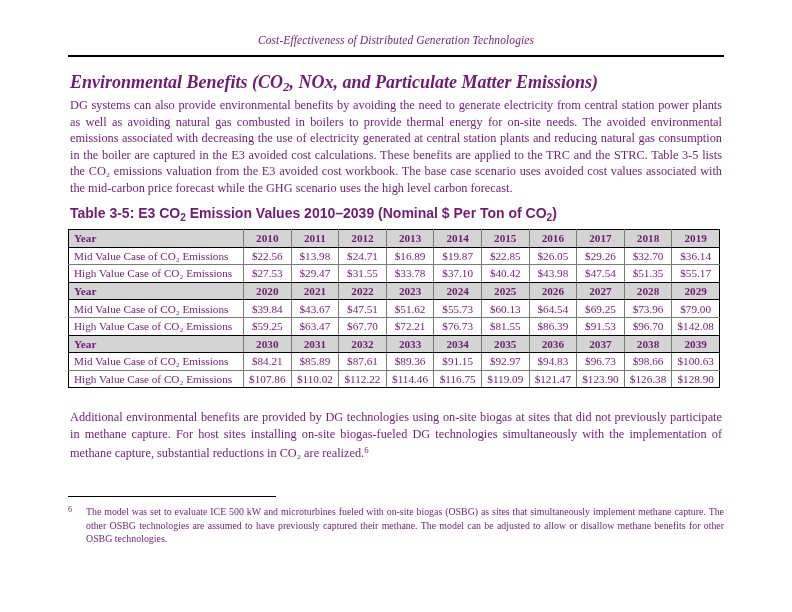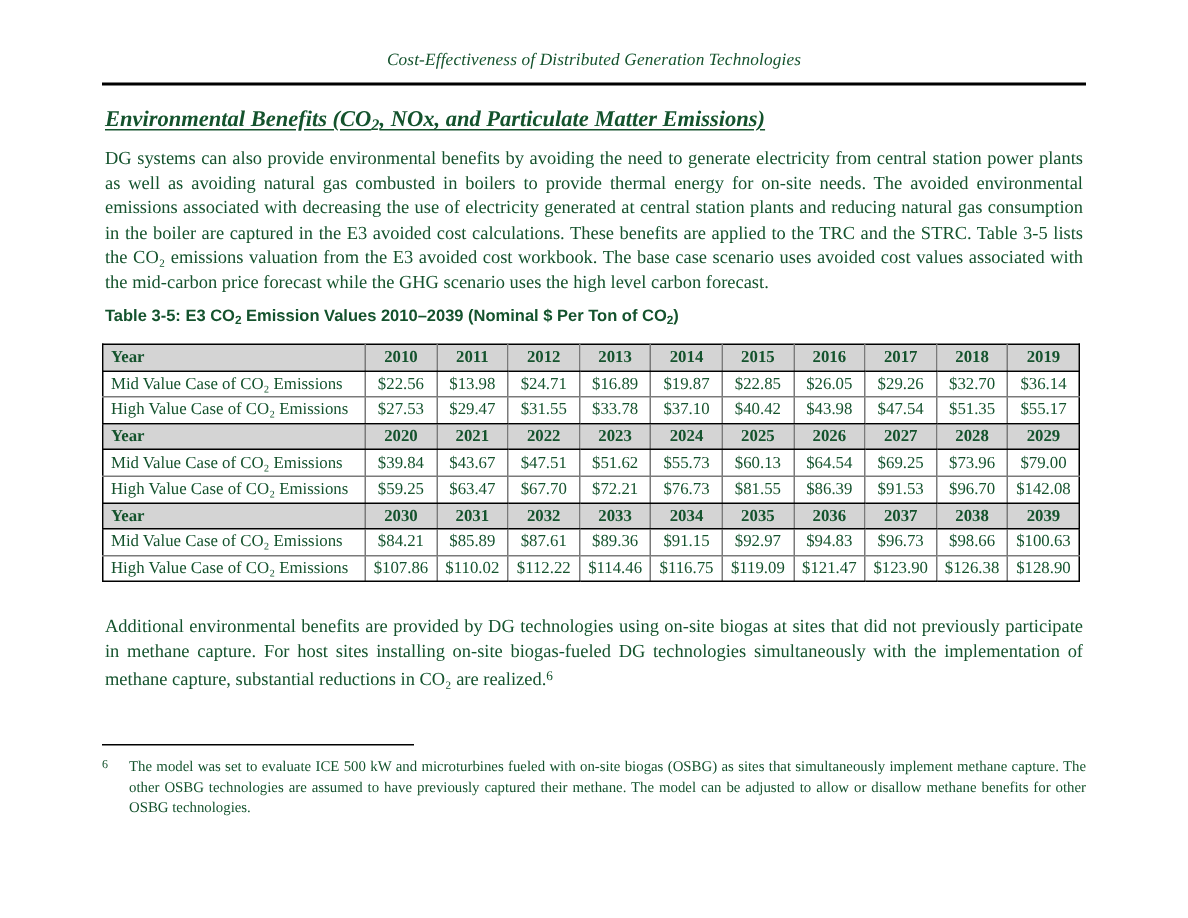--- a/index.html
+++ b/index.html
@@ -7,21 +7,21 @@
     padding: 0;
     background: #ffffff;
   }
   .page {
     position: relative;
     width: 792px;
     height: 547px;
     background: #ffffff;
     overflow: hidden;
     font-family: "Liberation Serif", "DejaVu Serif", serif;
-    color: #14532d;
+    color: #701a75;
     box-sizing: border-box;
   }
 
   
   .running-header {
     position: absolute;
     left: 68px;
     top: 34px;
     width: 656px;
     text-align: center;
@@ -38,22 +38,21 @@
     border-top: 2.3px solid #000;
   }
 
   
   .section-heading {
     position: absolute;
     left: 70px;
     top: 72px;
     font-weight: bold;
     font-style: italic;
-    font-size: 15px;
-    text-decoration: underline;
+    font-size: 18px;
     text-underline-offset: 2px;
     white-space: nowrap;
   }
 
   
   .body-para {
     position: absolute;
     left: 70px;
     width: 652px;
     font-size: 12.3px;
@@ -64,21 +63,21 @@
   #para-1 { top: 97px; }
   #para-2 { top: 409px; }
 
   
   .table-caption {
     position: absolute;
     left: 70px;
     top: 205px;
     font-family: "Liberation Sans", "DejaVu Sans", sans-serif;
     font-weight: bold;
-    font-size: 11px;
+    font-size: 14px;
     white-space: nowrap;
   }
 
   
   .table-wrap {
     position: absolute;
     left: 68px;
     top: 229px;
     width: 651px;
   }

